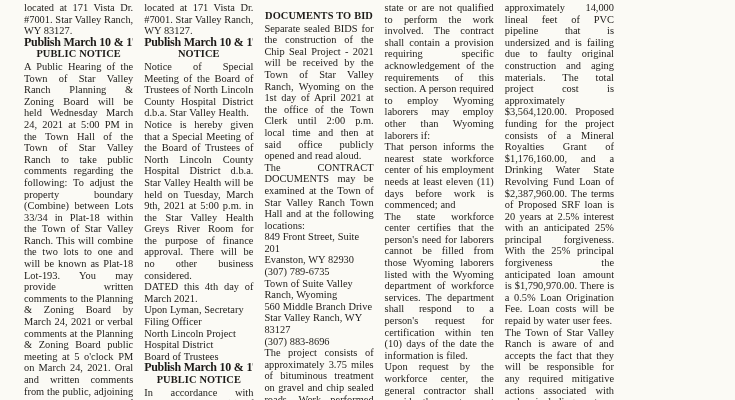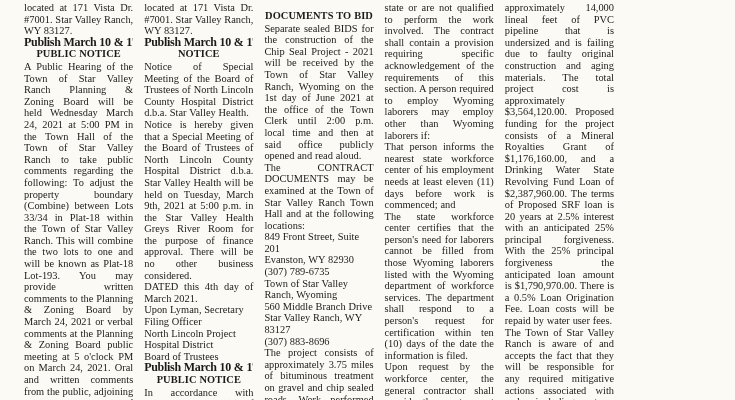--- a/index.html
+++ b/index.html
@@ -63,26 +63,26 @@
       <div class="block line">Upon Lyman, Secretary</div>
       <div class="block line">Filing Officer</div>
       <div class="block line">North Lincoln Project Hospital District</div>
       <div class="block line">Board of Trustees</div>
       <div class="block publish">Publish March 10 &amp; 17, 2021</div>
       <div class="block header">PUBLIC NOTICE</div>
       <div class="block para">In accordance with Section 18-5-306 (a) of Wyoming Statutes, 2019 Real Estate Subdivision Act, Benjamin O. Daniel and Heidi R. Daniel intends to</div>
     </div>
     <div class="col">
       <div class="block header">DOCUMENTS TO BID</div>
-      <div class="block para">Separate sealed BIDS for the construction of the Chip Seal Project - 2021 will be received by the Town of Star Valley Ranch, Wyoming on the 1st day of June 2021 at the office of the Town Clerk until 2:00 p.m. local time and then at said office publicly opened and read aloud.</div>
+      <div class="block para">Separate sealed BIDS for the construction of the Chip Seal Project - 2021 will be received by the Town of Star Valley Ranch, Wyoming on the 1st day of April 2021 at the office of the Town Clerk until 2:00 p.m. local time and then at said office publicly opened and read aloud.</div>
       <div class="block para">The CONTRACT DOCUMENTS may be examined at the Town of Star Valley Ranch Town Hall and at the following locations:</div>
       <div class="block line">849 Front Street, Suite 201</div>
       <div class="block line">Evanston, WY 82930</div>
       <div class="block line">(307) 789-6735</div>
-      <div class="block line">Town of Star Valley Ranch, Wyoming</div>
+      <div class="block line">Town of Suite Valley Ranch, Wyoming</div>
       <div class="block line">560 Middle Branch Drive</div>
       <div class="block line">Star Valley Ranch, WY 83127</div>
       <div class="block line">(307) 883-8696</div>
       <div class="block para">The project consists of approximately 3.75 miles of bituminous treatment on gravel and chip sealed roads. Work performed shall include all costs of furnishing labor, materials and equipment required to construct the facilities and features called out for by the Contract Documents and as shown on</div>
     </div>
     <div class="col">
       <div class="block continuation">state or are not qualified to perform the work involved. The contract shall contain a provision requiring specific acknowledgement of the requirements of this section. A person required to employ Wyoming laborers may employ other than Wyoming laborers if:</div>
       <div class="block para">That person informs the nearest state workforce center of his employment needs at least eleven (11) days before work is commenced; and</div>
       <div class="block para">The state workforce center certifies that the person's need for laborers cannot be filled from those Wyoming laborers listed with the Wyoming department of workforce services. The department shall respond to a person's request for certification within ten (10) days of the date the information is filed.</div>
       <div class="block para">Upon request by the workforce center, the general contractor shall provide the most recent construction schedule for the project.</div>

